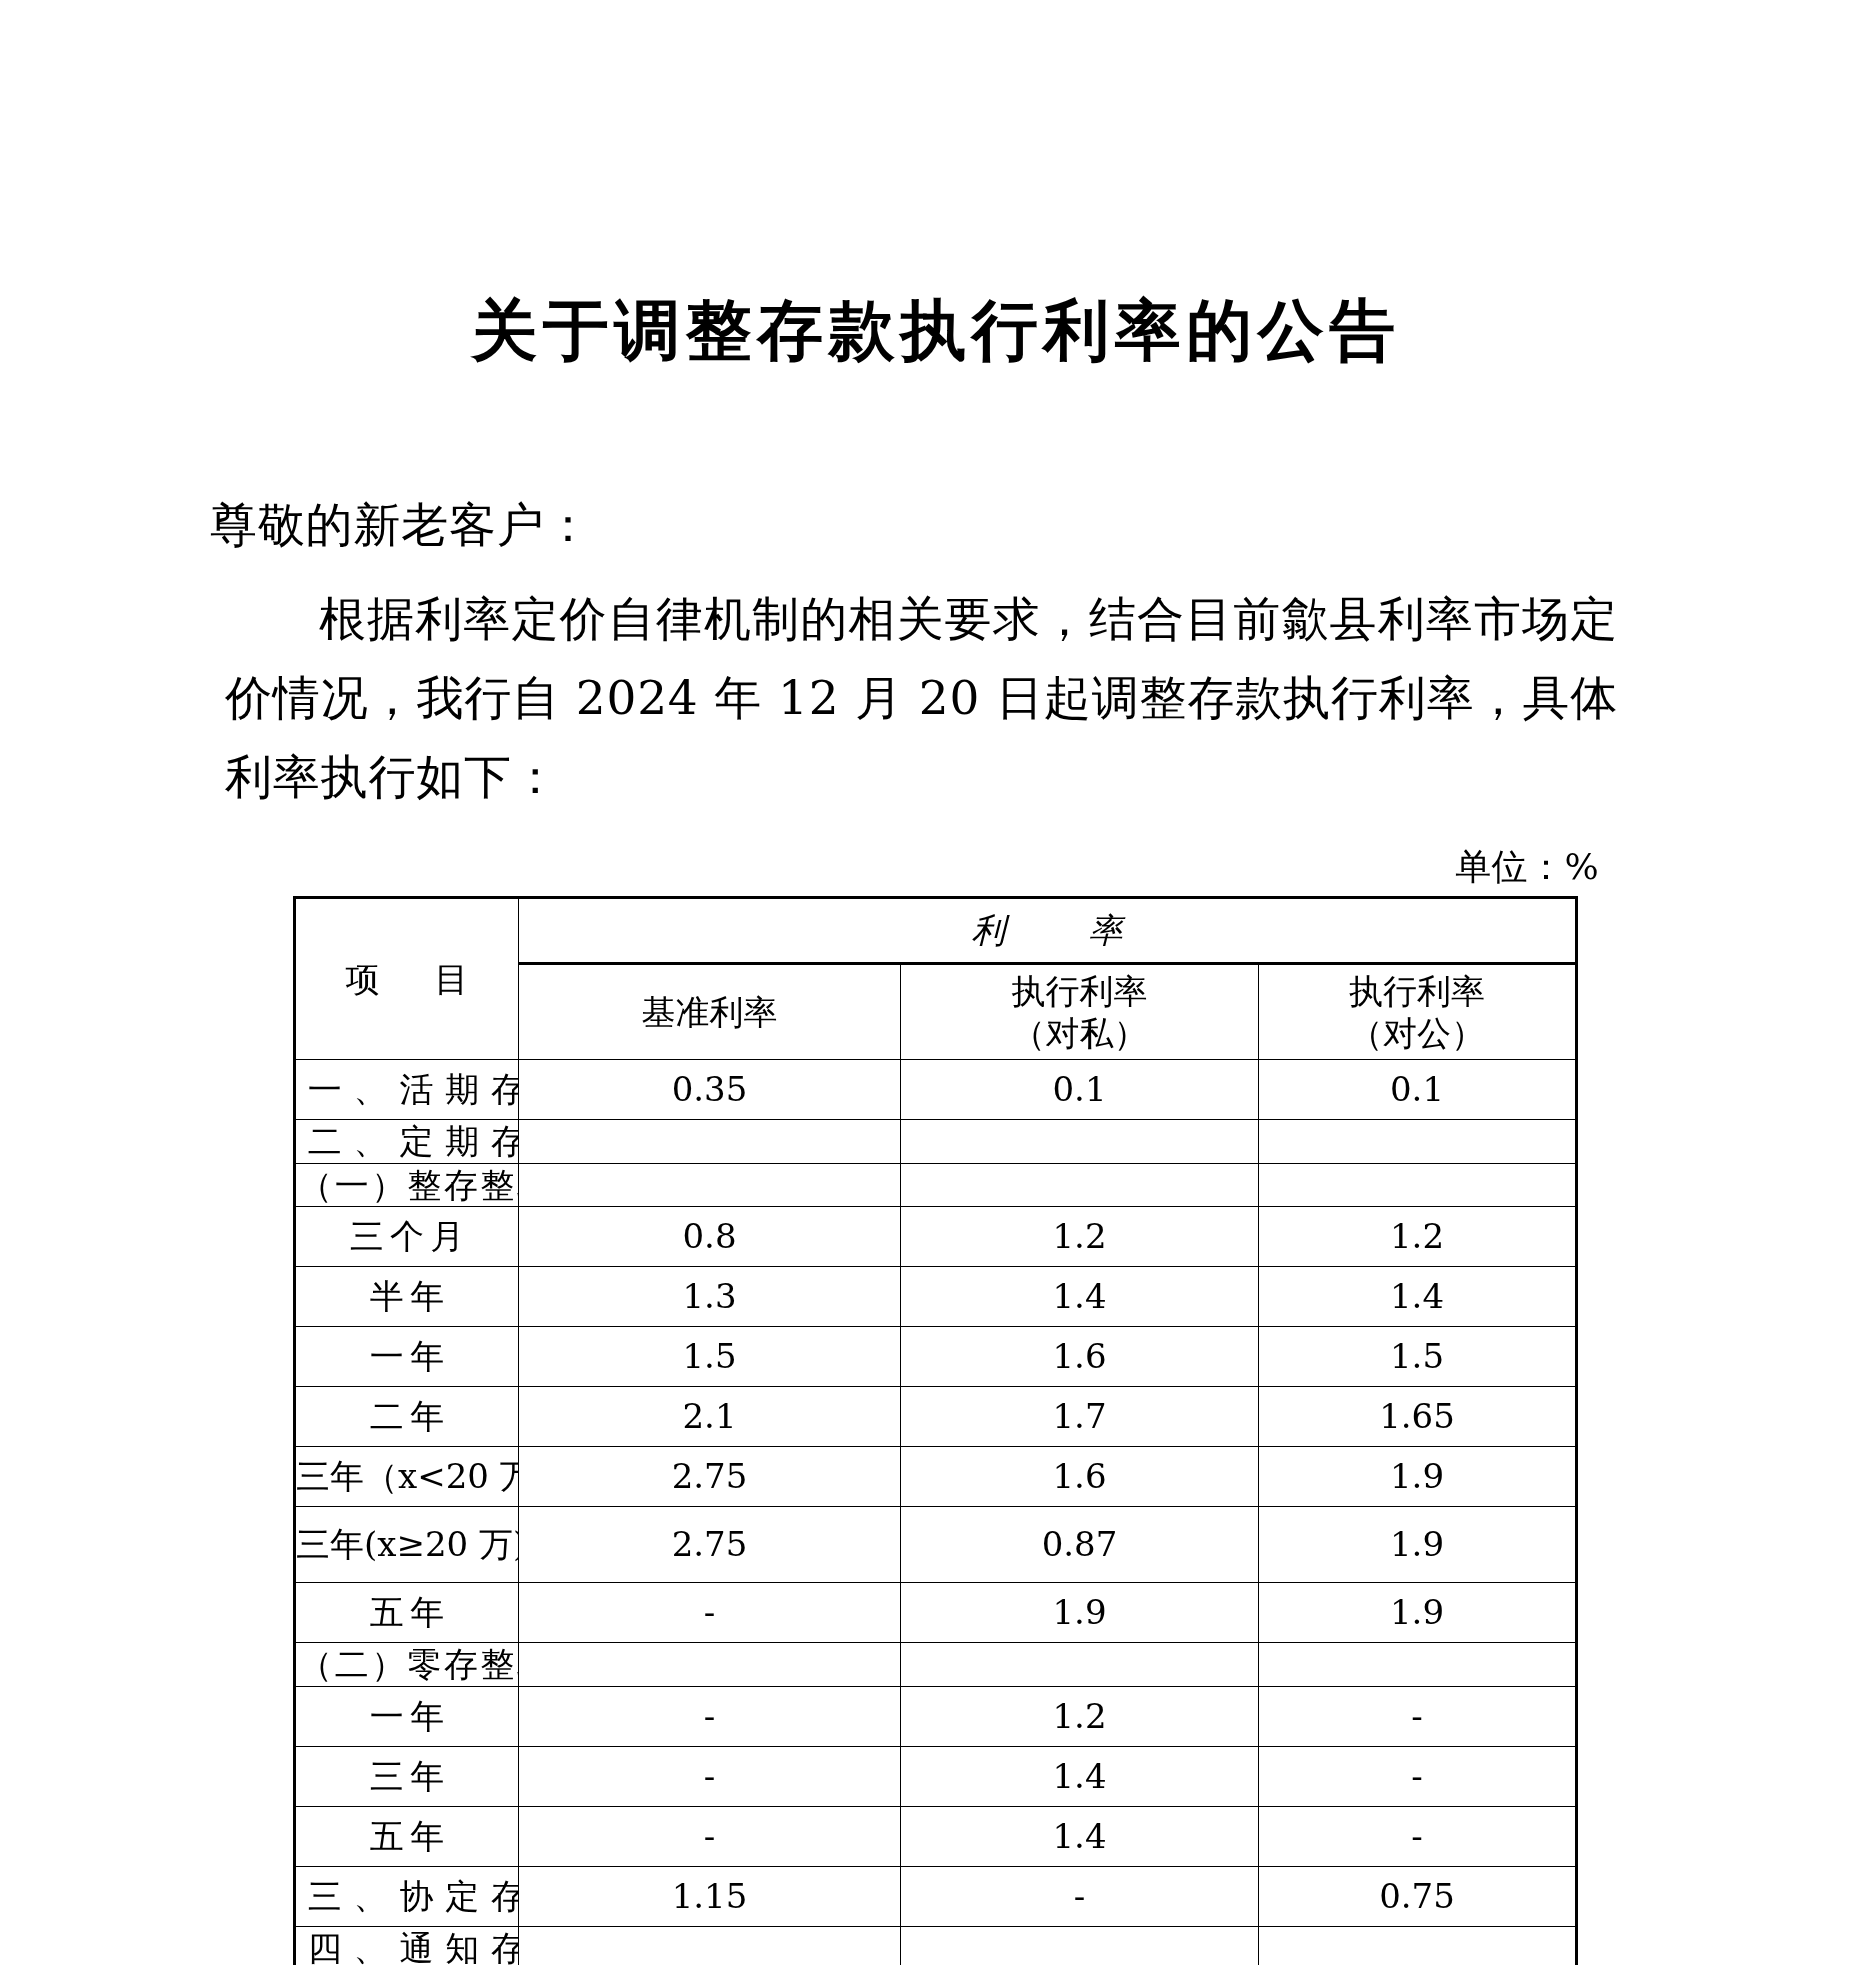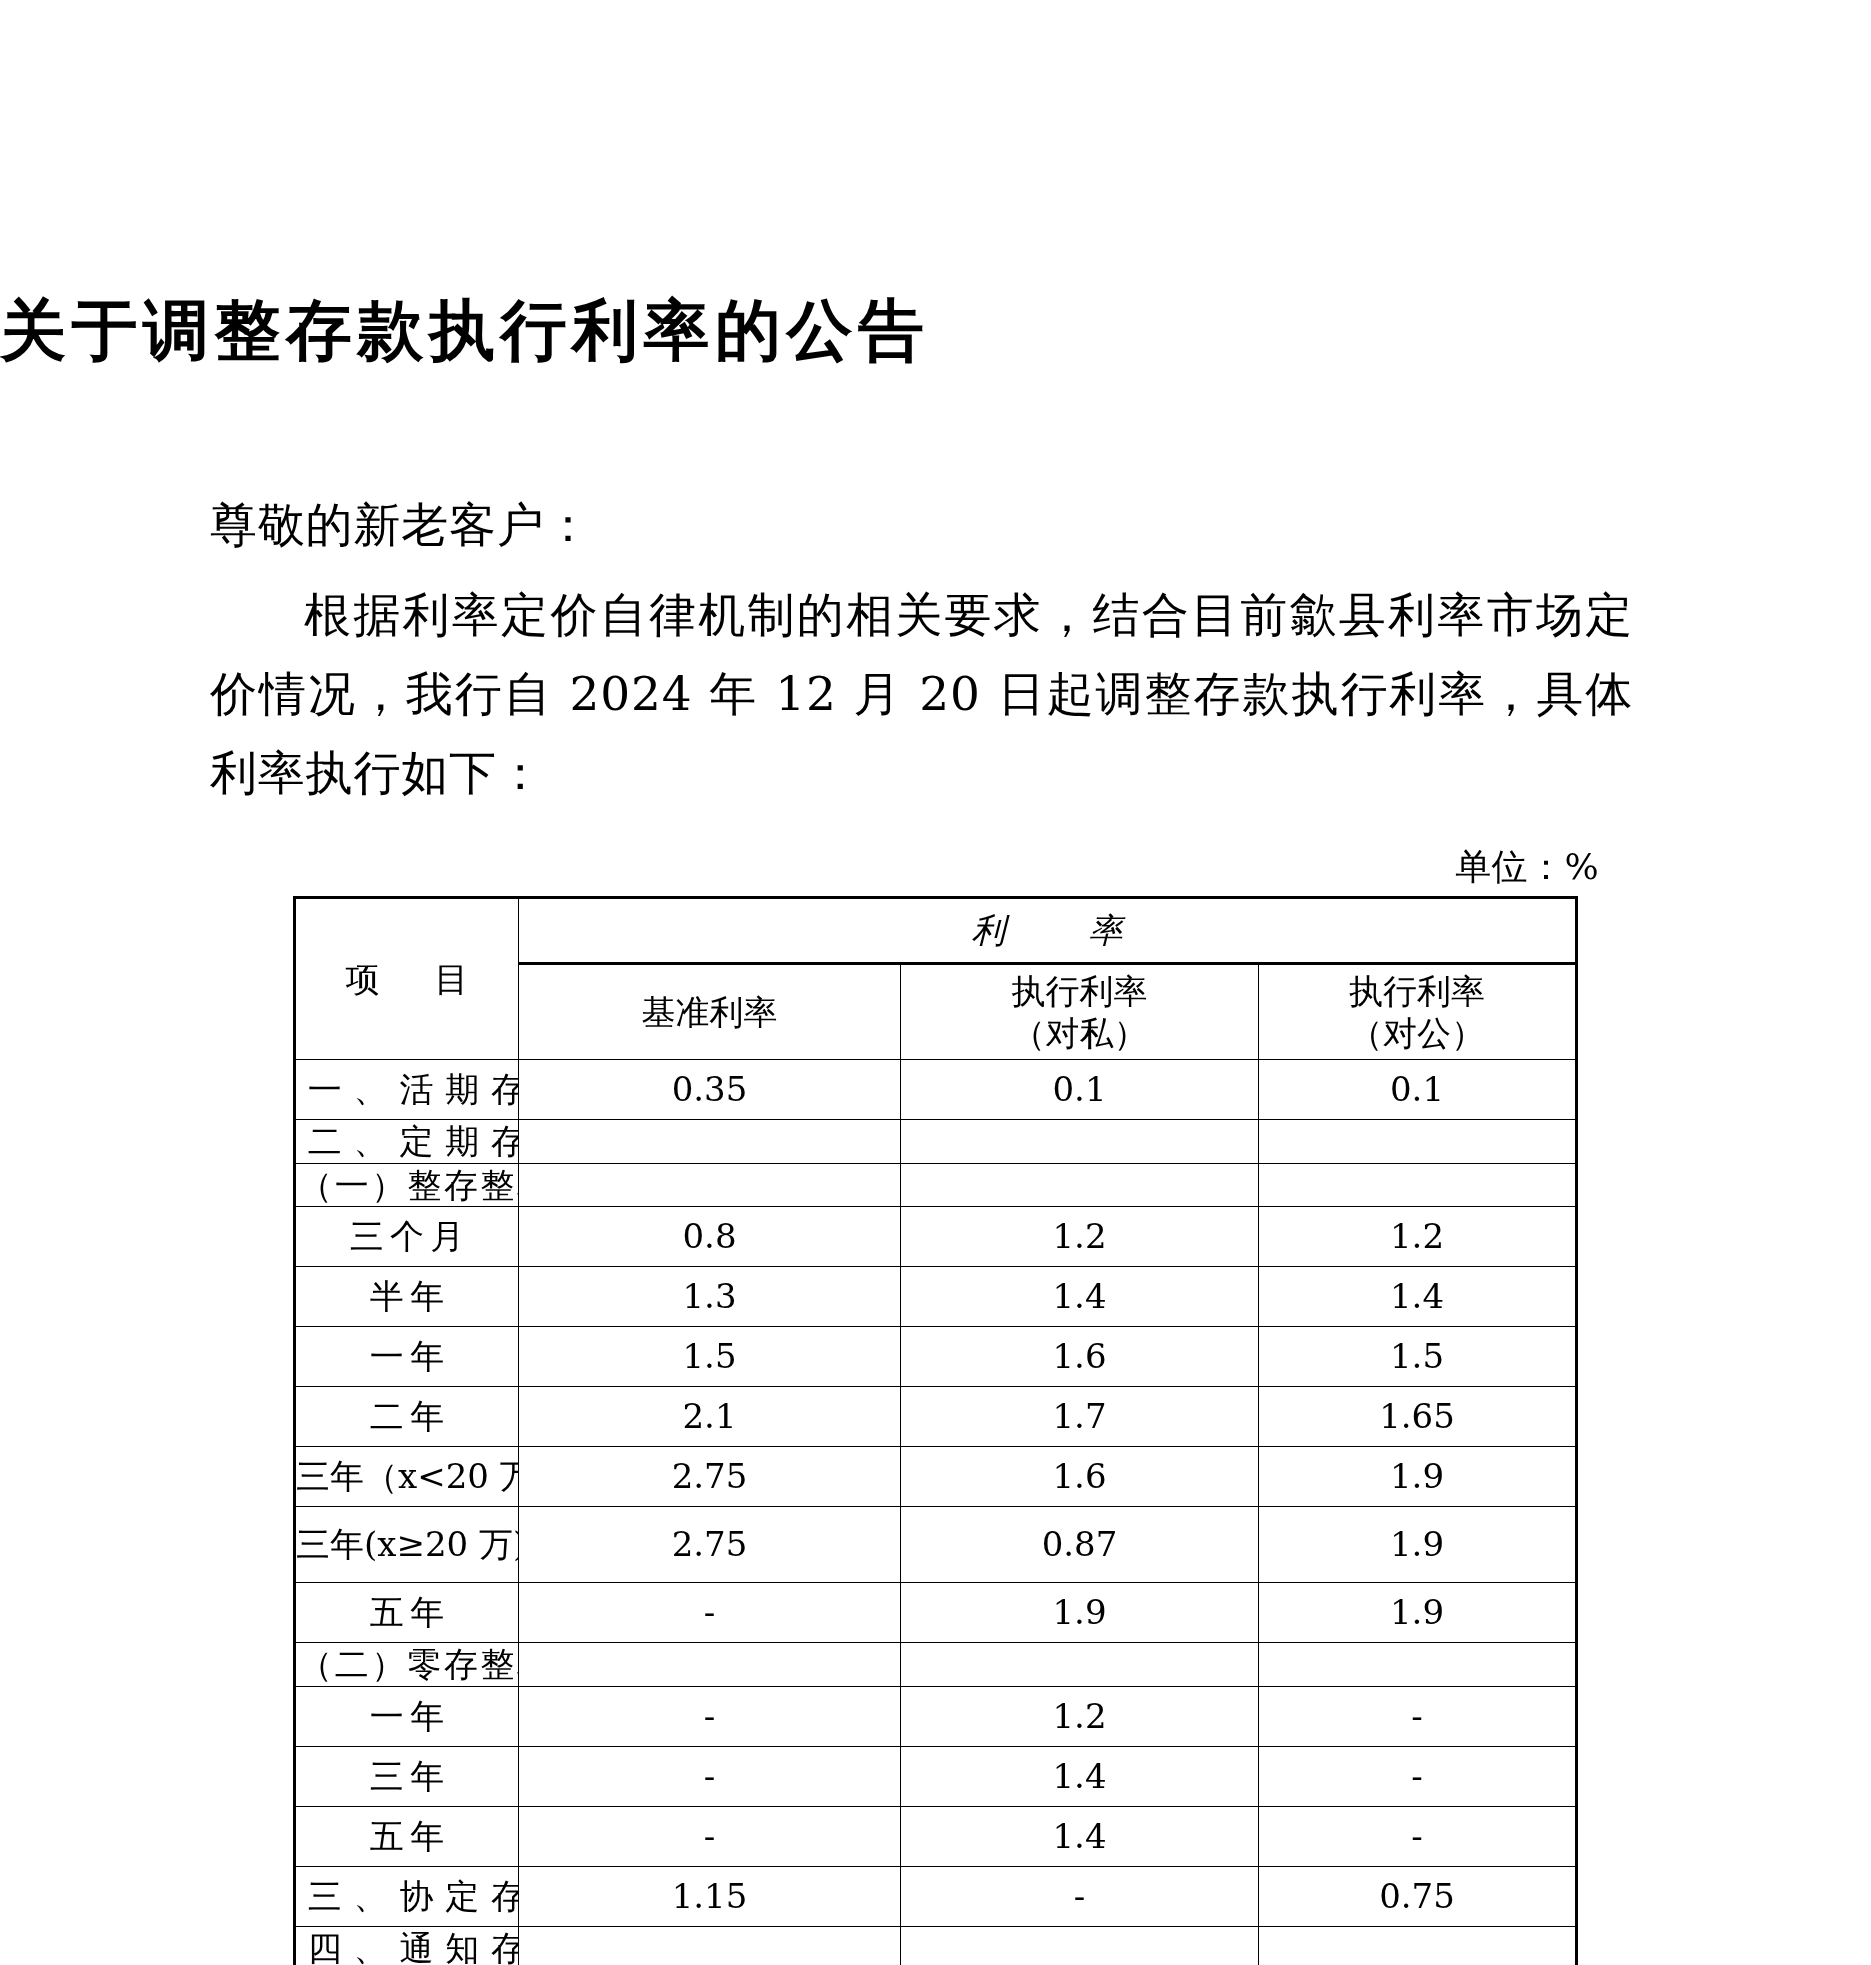--- a/index.html
+++ b/index.html
@@ -19,21 +19,21 @@
     box-sizing: border-box;
     overflow: hidden;
   }
 
   
   .doc-title {
     position: absolute;
     left: 0;
     top: 291px;
     width: 1872px;
-    text-align: left;
+    text-align: center;
     font-size: 66px;
     font-weight: bold;
     letter-spacing: 5.5px;
     line-height: 1.2;
     font-family: "DejaVu Serif", "Liberation Serif", serif;
     white-space: nowrap;
   }
 
   
   .body-block {
@@ -43,21 +43,21 @@
     width: 1423px;
     font-size: 47px;
     line-height: 79px;
     letter-spacing: 0.8px;
     text-align: justify;
   }
   .salutation {
     margin: 0 0 11px 0;
   }
   .para {
-    margin: 0;
+    margin: 15px;
     text-indent: 94px;
     text-align: justify;
     text-justify: inter-ideograph;
   }
 
   
   .unit-label {
     position: absolute;
     left: 0;
     top: 843px;

